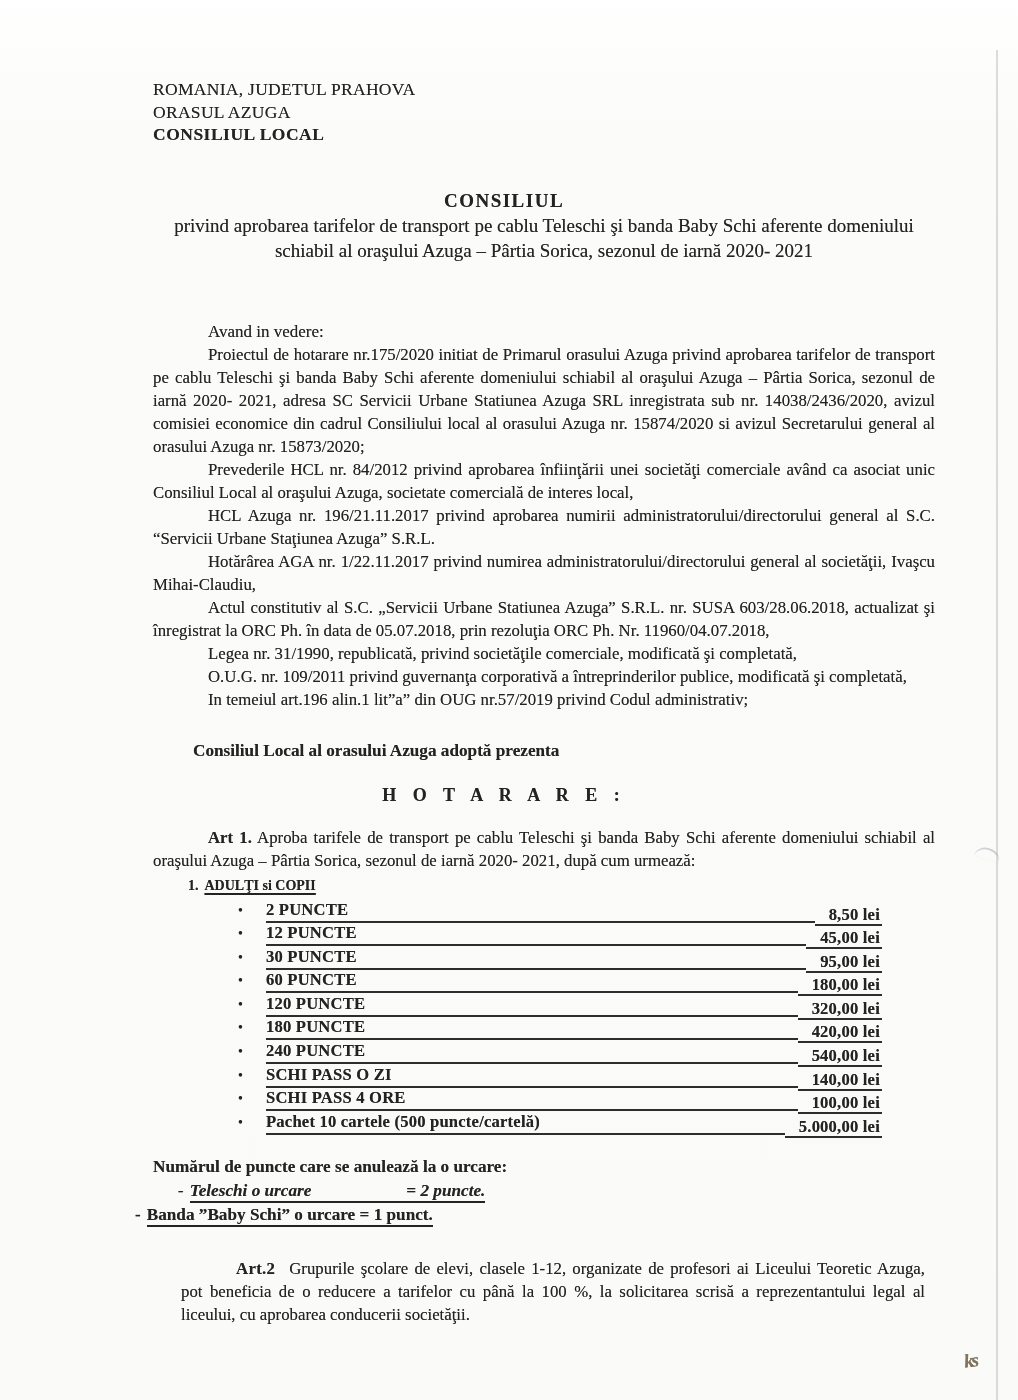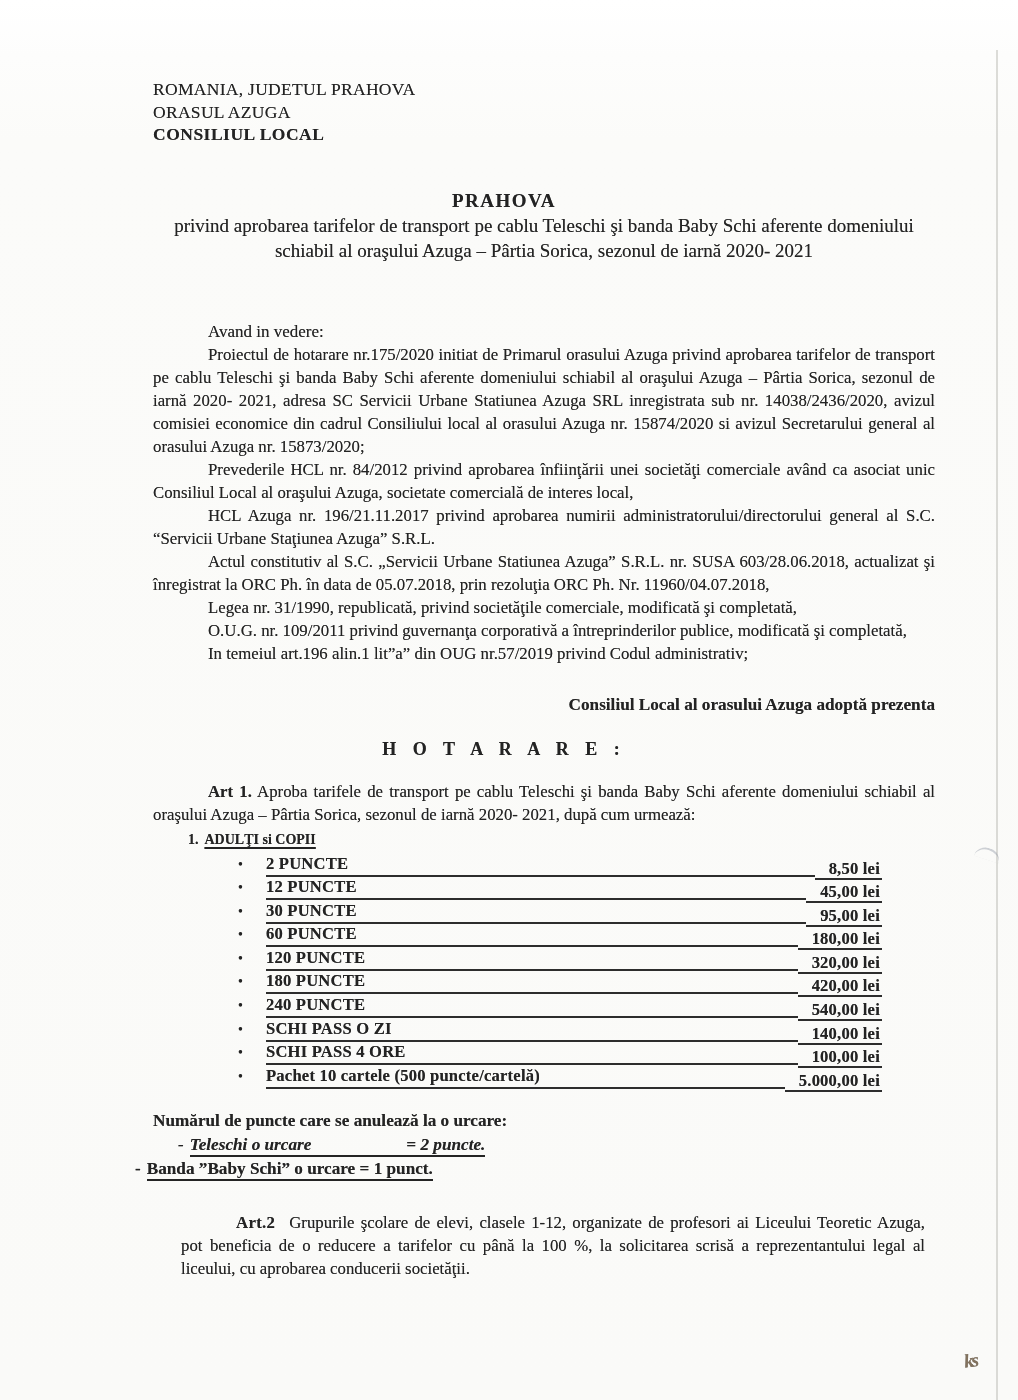--- a/index.html
+++ b/index.html
@@ -15,21 +15,21 @@
   }
   .content{position:absolute;left:153px;width:782px;top:0;}
   .letterhead{margin-top:78px;font-size:17.5px;line-height:22.5px;letter-spacing:.3px;}
   .lh-bold{font-weight:bold;letter-spacing:.5px;}
   .title-block{margin-top:44px;text-align:center;}
   .doc-title{font-weight:bold;font-size:19px;letter-spacing:1.5px;transform:translateX(-40px);}
   .doc-sub{font-size:19px;line-height:23px;margin-top:2px;}
   .preamble{margin-top:58px;}
   .intro{margin:0;font-size:17px;text-indent:55px;line-height:23px;}
   .para{margin:0;font-size:16.8px;line-height:23px;text-align:justify;text-indent:55px;}
-  .enactment{margin:30px 0 0 40px;font-weight:bold;font-size:17.2px;text-align:right;}
+  .enactment{margin:30px 0 0 40px;font-weight:bold;font-size:17.2px;}
   .decision{margin:24px 0 0 0;text-align:center;font-size:18px;font-weight:bold;letter-spacing:6px;transform:translateX(-40px);}
   .art{margin-top:20px;}
   .tariff-heading{margin-top:6px;text-align:left;font-weight:bold;font-size:14px;transform:translateX(35px);}
   .tariff-heading .tt{text-decoration:underline;text-decoration-thickness:2px;text-underline-offset:3px;margin-left:6px;}
   .tariff{margin-top:6px;margin-left:85px;width:644px;}
   .trow{display:flex;align-items:flex-start;height:23.6px;}
   .bullet{width:28px;font-size:14px;line-height:20px;padding-top:1px;}
   .lwrap{flex:1;border-bottom:2px solid #2d2d2d;font-weight:bold;font-size:16.6px;line-height:20px;height:21px;letter-spacing:.2px;}
   .tv{font-weight:bold;font-size:16.6px;line-height:19px;border-bottom:2px solid #2d2d2d;transform:translateY(5px);padding:0 2px 0 14px;letter-spacing:.2px;}
   .points{margin-top:20px;font-size:17.2px;font-weight:bold;}
@@ -54,30 +54,31 @@
 <div class="page">
   <div class="content">
 
     <div class="letterhead">
       <div>ROMANIA, JUDETUL PRAHOVA</div>
       <div>ORASUL  AZUGA</div>
       <div class="lh-bold">CONSILIUL LOCAL</div>
     </div>
 
     <div class="title-block">
-      <div class="doc-title">PRAHOVA</div>
+      <div class="doc-title">CONSILIUL</div>
       <div class="doc-sub">privind aprobarea tarifelor de transport pe cablu Teleschi şi banda Baby Schi aferente domeniului</div>
       <div class="doc-sub">schiabil al oraşului Azuga – Pârtia Sorica, sezonul de iarnă 2020- 2021</div>
     </div>
 
     <section class="preamble">
       <p class="intro">Avand in vedere:</p>
       <p class="para">Proiectul de hotarare nr.175/2020 initiat de Primarul orasului Azuga privind aprobarea tarifelor de transport pe cablu Teleschi şi banda Baby Schi aferente domeniului schiabil al oraşului Azuga – Pârtia Sorica, sezonul de iarnă 2020- 2021, adresa SC Servicii Urbane Statiunea Azuga SRL inregistrata sub nr. 14038/2436/2020,  avizul comisiei  economice din cadrul Consiliului local al orasului Azuga nr. 15874/2020 si avizul Secretarului general al orasului Azuga nr. 15873/2020;</p>
       <p class="para">Prevederile HCL nr. 84/2012 privind aprobarea înfiinţării unei societăţi comerciale având ca asociat unic Consiliul Local al oraşului Azuga, societate comercială de interes local,</p>
       <p class="para">HCL Azuga nr. 196/21.11.2017 privind aprobarea numirii administratorului/directorului general al S.C. “Servicii Urbane Staţiunea Azuga” S.R.L.</p>
+      <p class="para">Hotărârea AGA nr. 1/22.11.2017 privind numirea administratorului/directorului general al societăţii, Ivaşcu Mihai-Claudiu,</p>
       <p class="para">Actul constitutiv al S.C. „Servicii Urbane Statiunea Azuga” S.R.L. nr. SUSA 603/28.06.2018, actualizat şi înregistrat la ORC Ph. în data de 05.07.2018, prin rezoluţia ORC Ph. Nr. 11960/04.07.2018,</p>
       <p class="para">Legea nr. 31/1990, republicată, privind societăţile comerciale, modificată şi completată,</p>
       <p class="para">O.U.G. nr. 109/2011 privind guvernanţa corporativă a întreprinderilor publice, modificată şi completată,</p>
       <p class="para">In temeiul art.196 alin.1 lit”a” din OUG nr.57/2019 privind Codul administrativ;</p>
     </section>
 
     <p class="enactment">Consiliul Local al orasului Azuga adoptă prezenta</p>
 
     <div class="decision">H O T A R A R E :</div>
 

